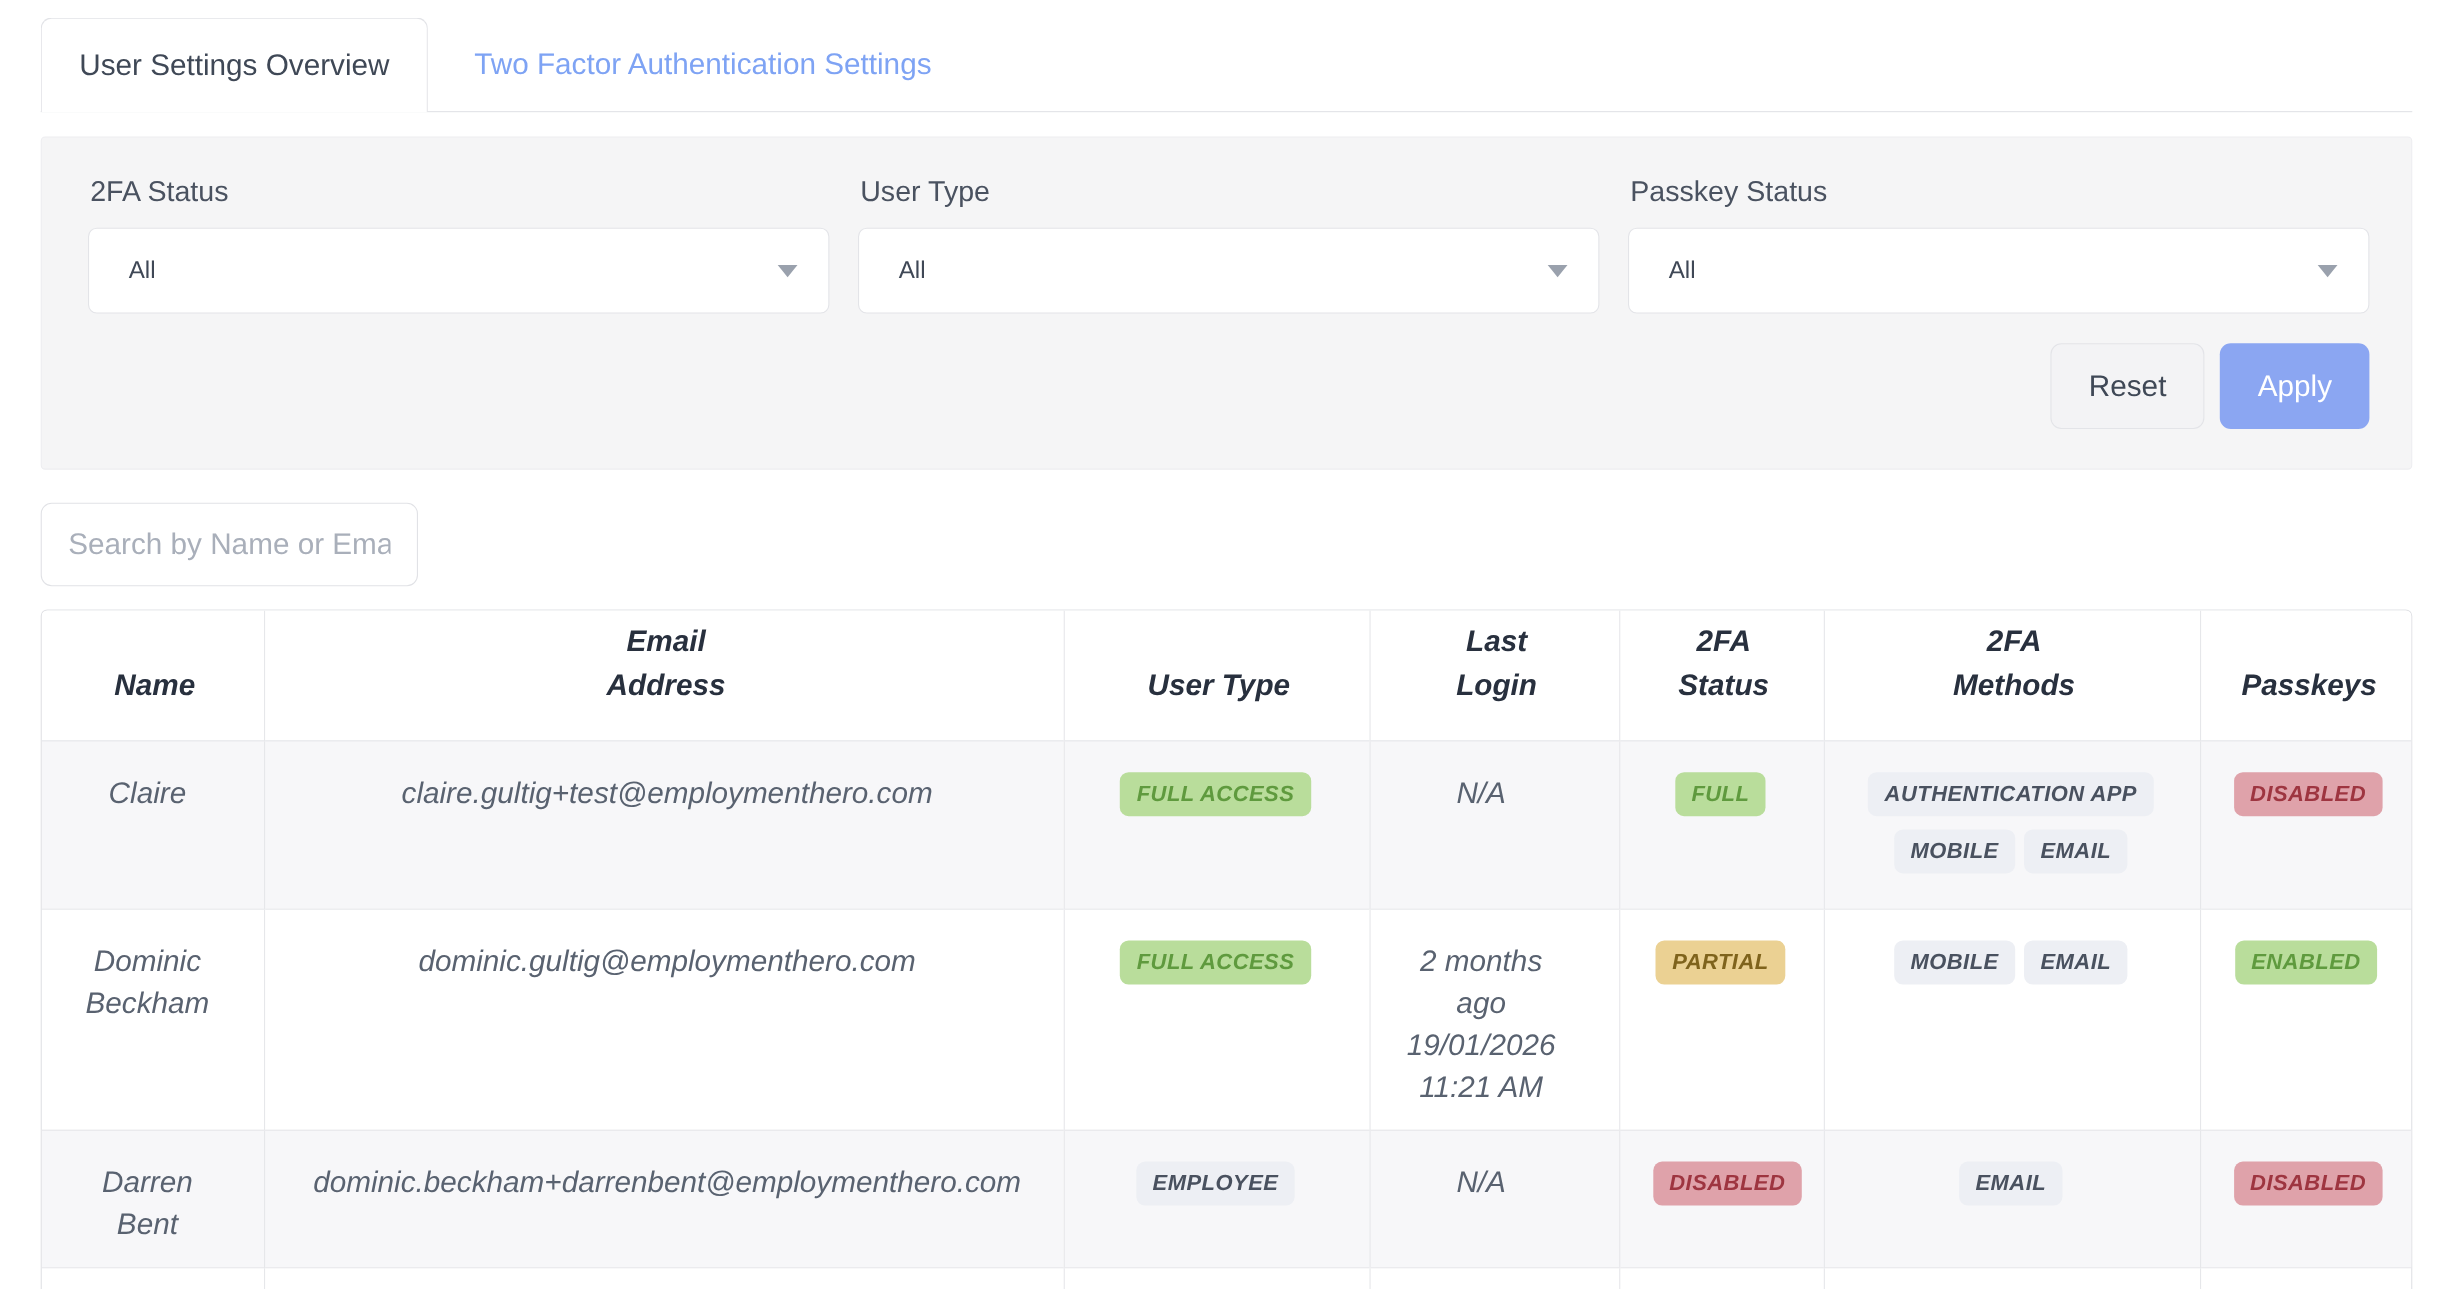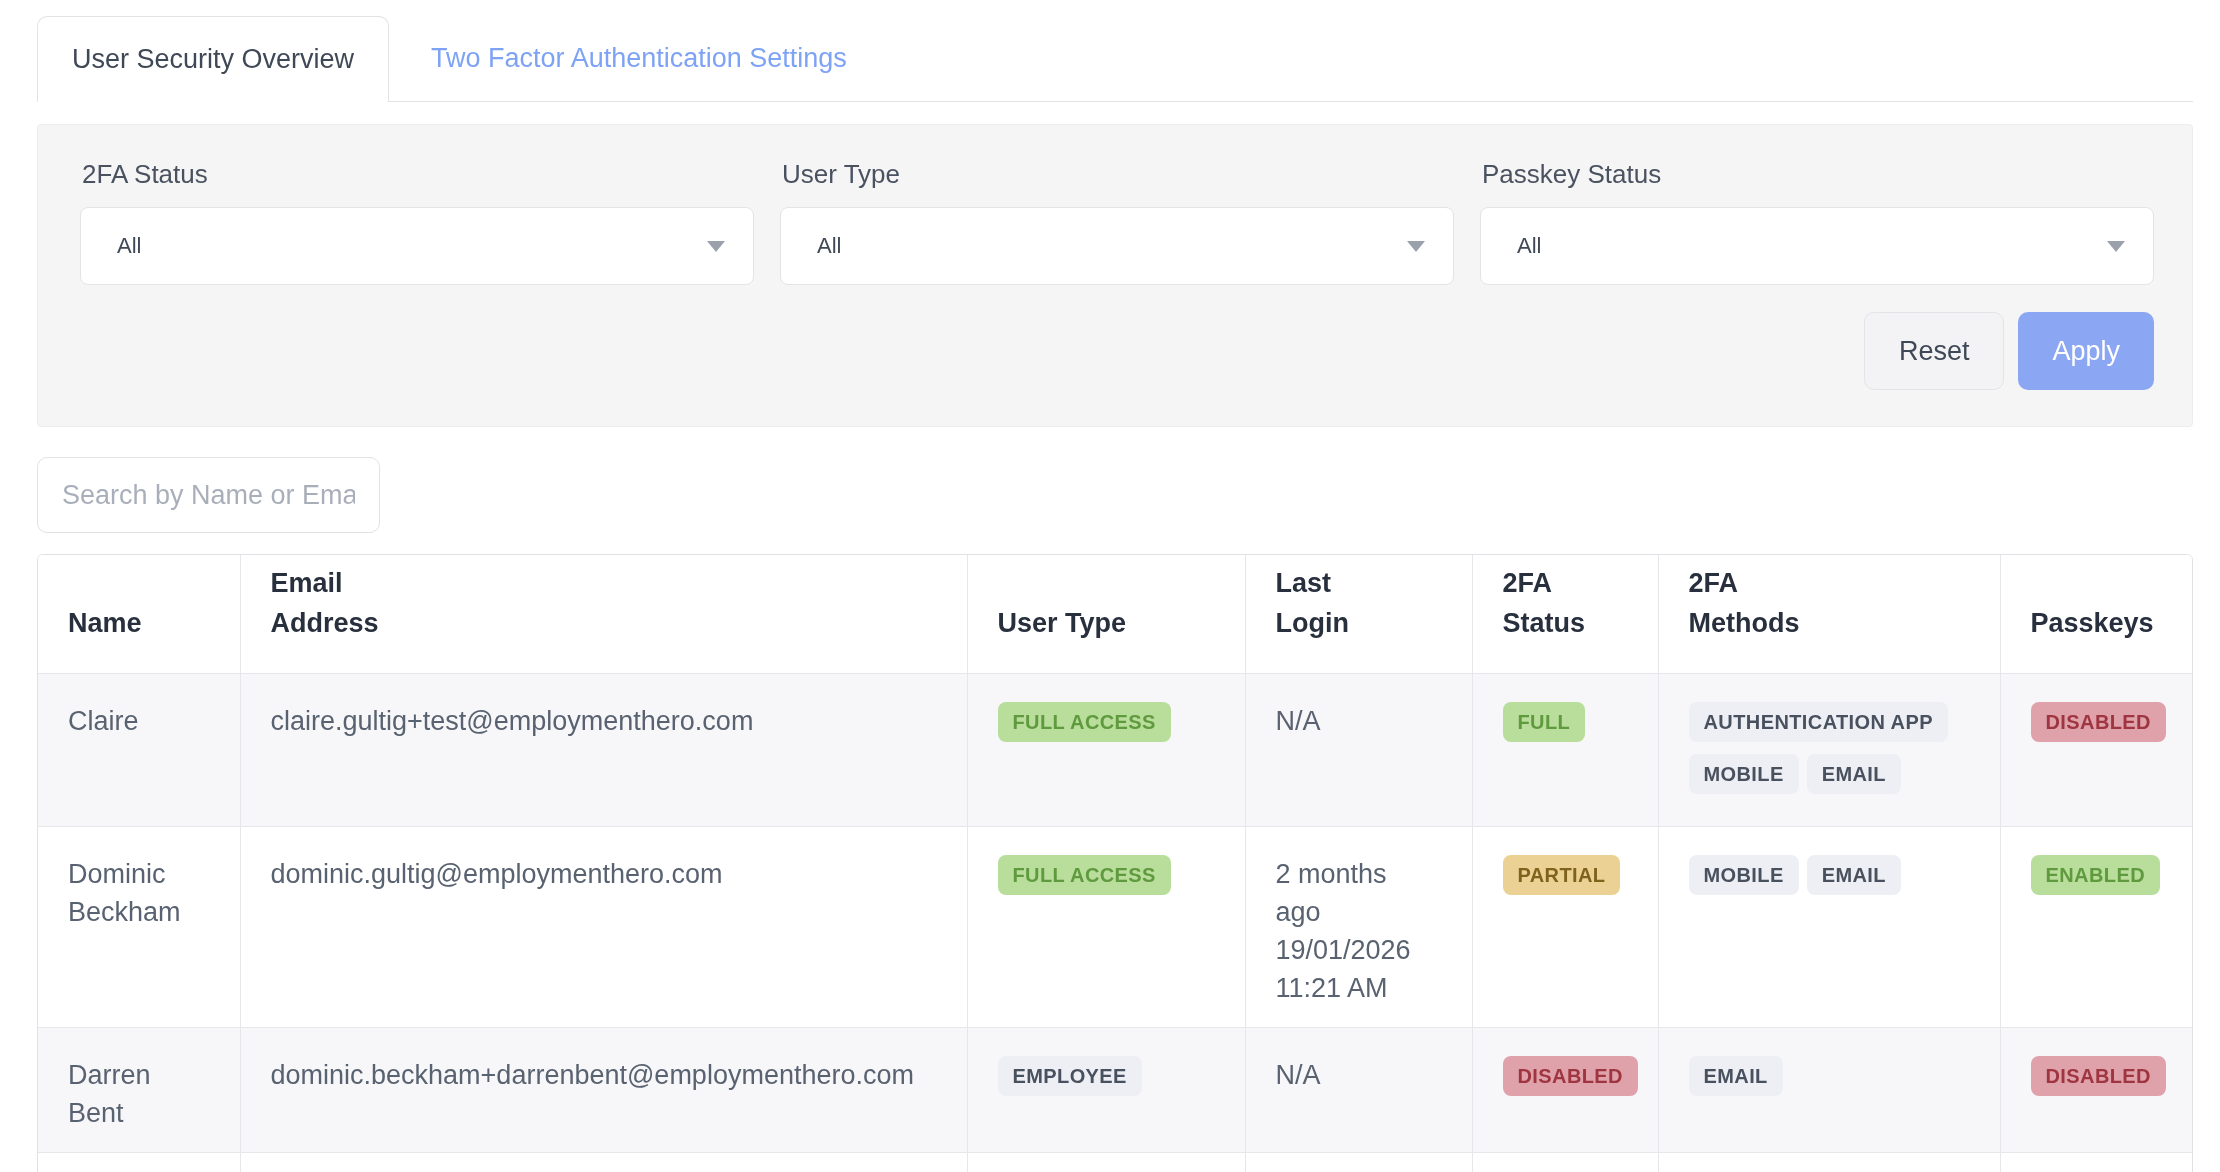--- a/index.html
+++ b/index.html
@@ -119,21 +119,21 @@
   .search-input::placeholder { color: #a9afba; }
 
   
   .table-wrap {
     margin-top: 21px;
     border: 1px solid #e0e1e5;
     border-radius: 6px;
     overflow: hidden;
   }
   table { width: 100%; border-collapse: collapse; table-layout: fixed; }
-  th, td { border-left: 1px solid #e6e7ea; text-align: left; }
+  th, td { border-left: 1px solid #e6e7ea; text-align: center; font-style: italic; }
   th:first-child, td:first-child { border-left: none; }
   thead th {
     vertical-align: bottom;
     height: 118px;
     padding: 0 26px 30px 30px;
     font-size: 27px;
     font-weight: bold;
     color: #28303e;
     background: #fff;
     line-height: 40px;
@@ -169,21 +169,21 @@
   .badge--red   { background: var(--badge-red-bg, #dfa2aa);   color: var(--badge-red-text, #9e3540); }
   .badge--gray  { background: var(--badge-gray-bg, #edeff4);  color: var(--badge-gray-text, #49515f); }
 </style>
 </head>
 <body>
 
 <div class="page">
   <div class="content">
 
     <div class="tabbar" id="tabbar">
-        <div class="tab tab--active">User Security Overview</div>
+        <div class="tab tab--active">User Settings Overview</div>
         <div class="tab tab--link">Two Factor Authentication Settings</div>
       </div>
 
     <div class="filter-panel">
       <div class="filter-fields" id="filter-fields">
           <div class="filter-field">
             <span class="filter-label">2FA Status</span>
             <div class="dropdown">
               <span>All</span>
               <span class="caret"></span>

